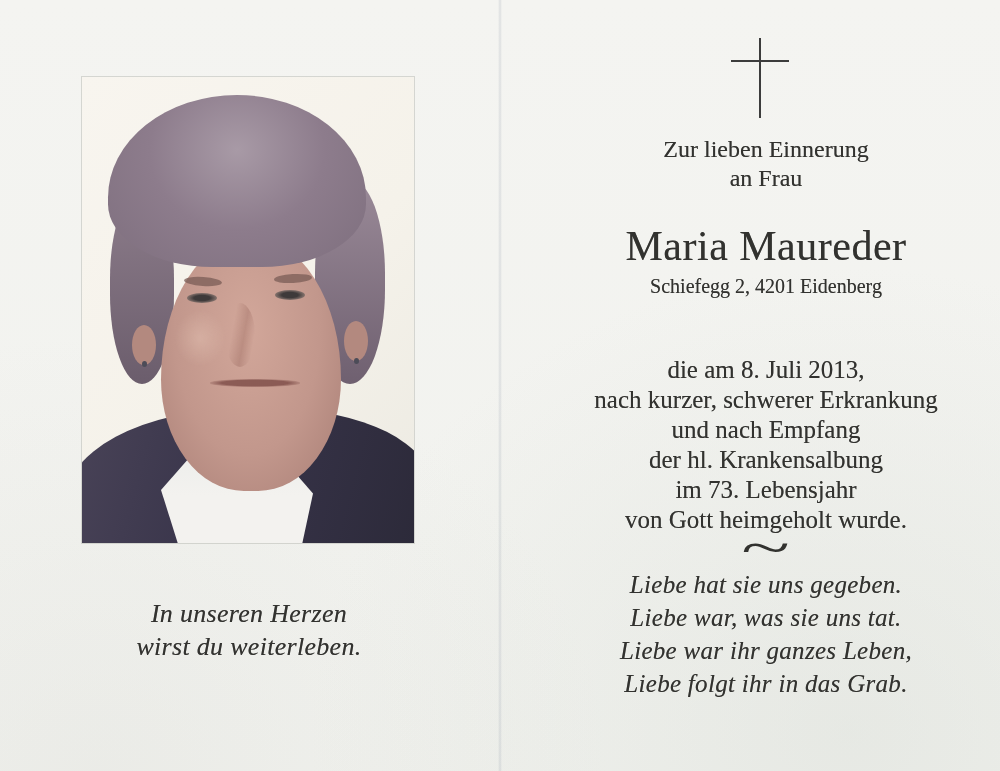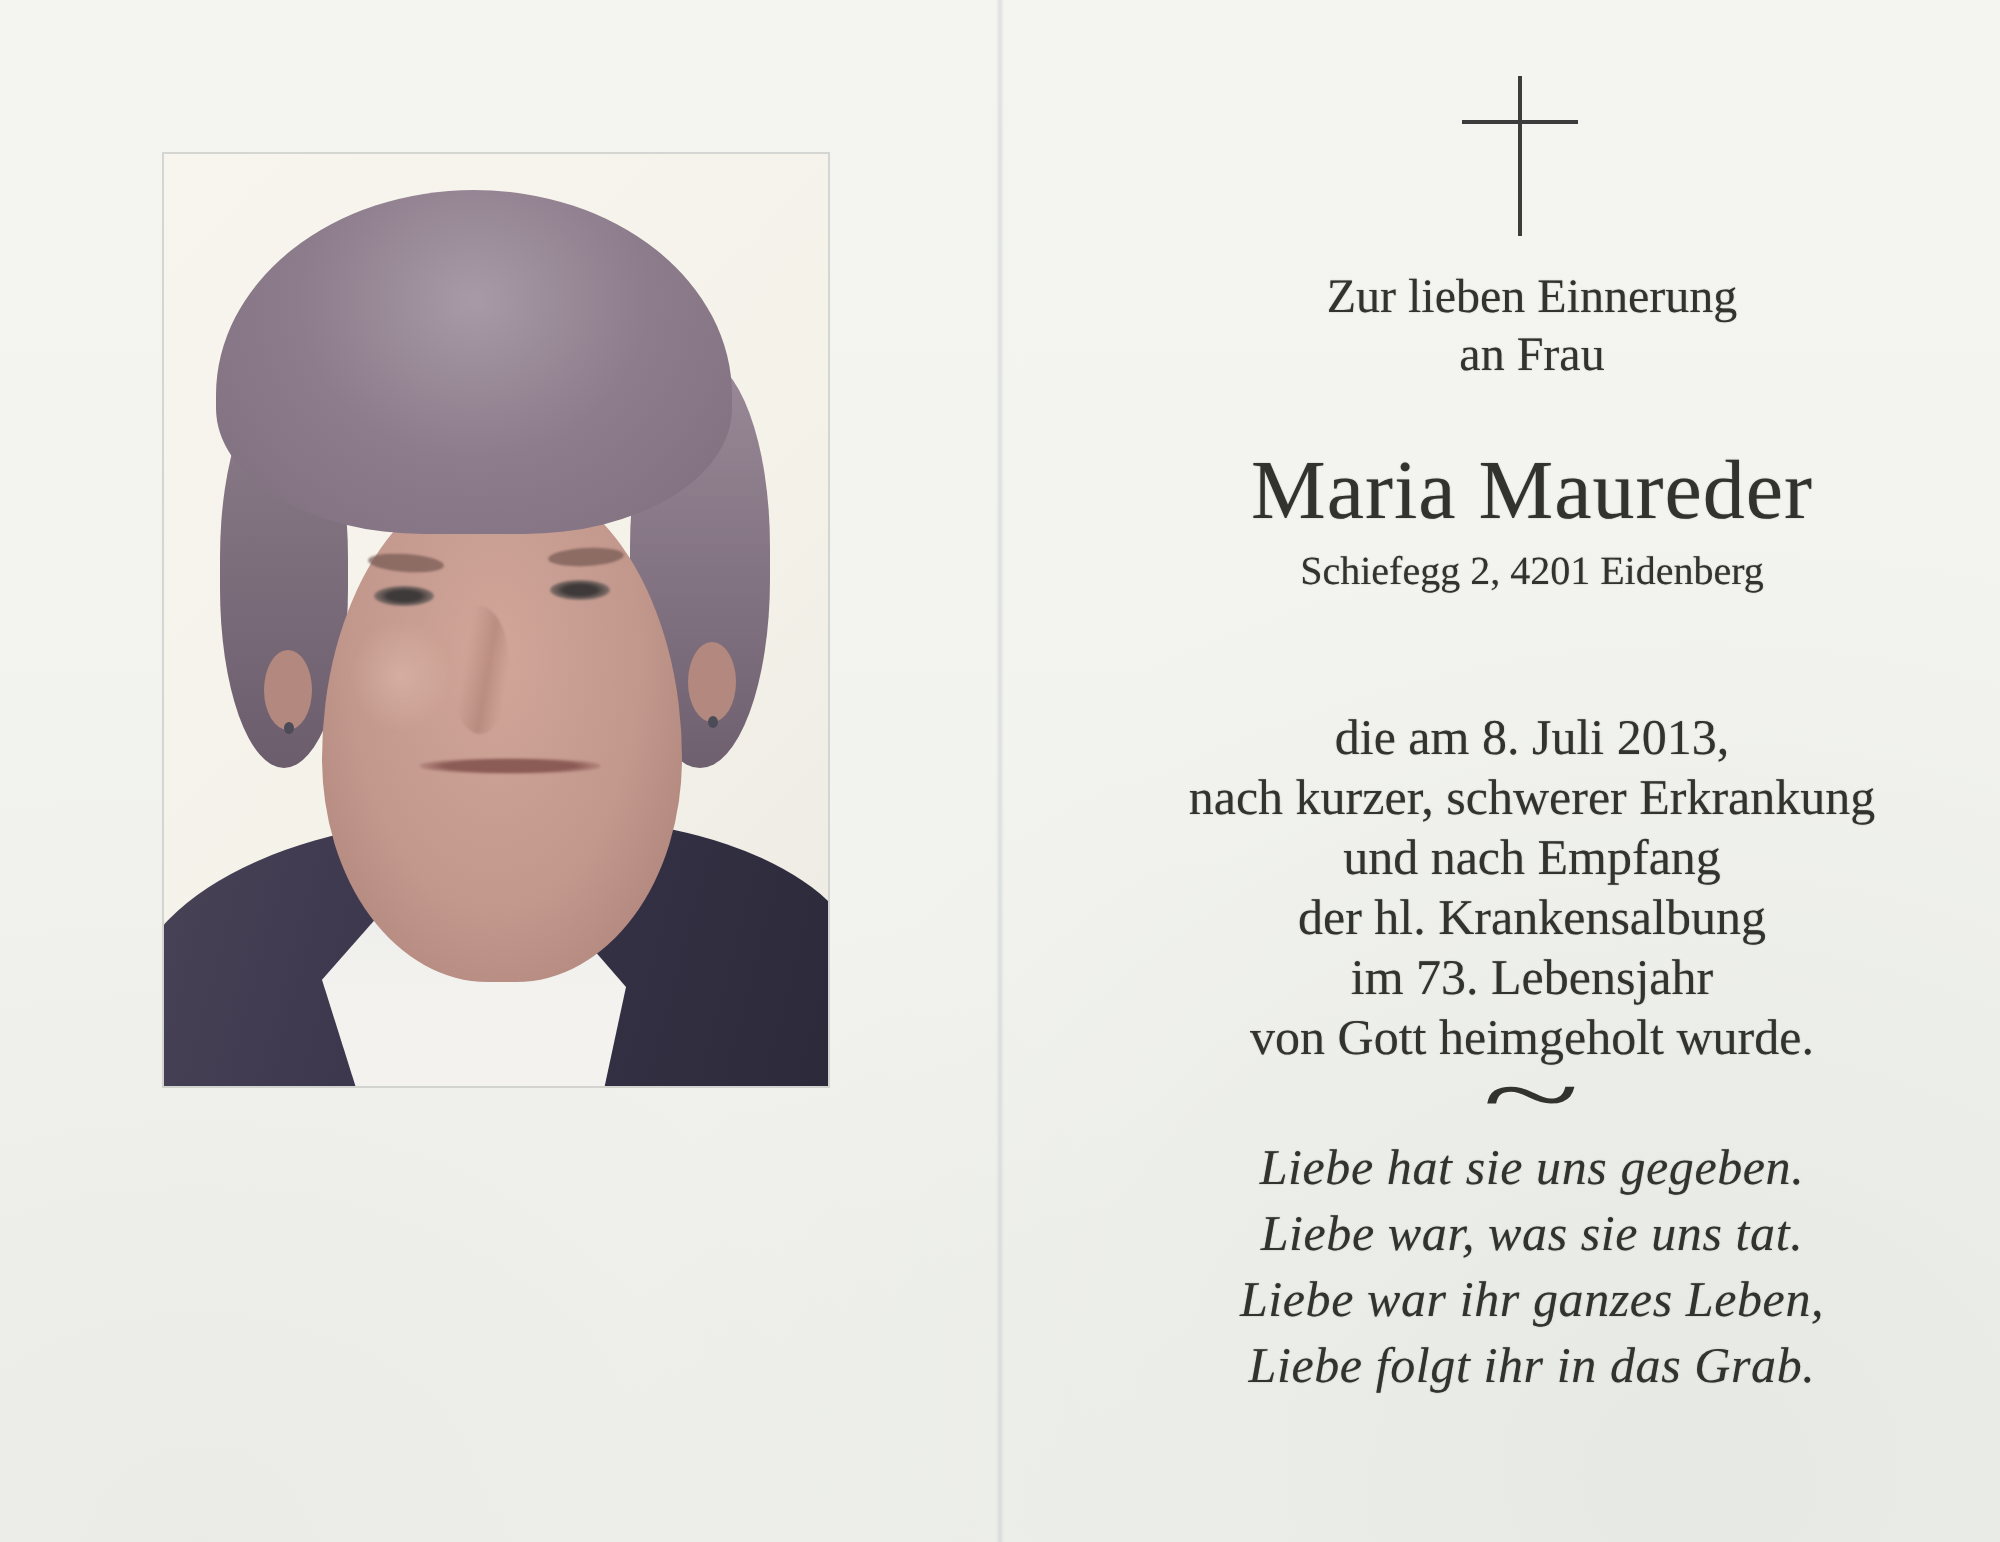--- a/index.html
+++ b/index.html
@@ -137,20 +137,22 @@
       <div class="ph-brow right"></div>
       <div class="ph-eye left"></div>
       <div class="ph-eye right"></div>
       <div class="ph-cheek"></div>
       <div class="ph-nose"></div>
       <div class="ph-mouth"></div>
     </div>
   </div>
 
   <div class="tblock caption soft">
+    <div>In unseren Herzen</div>
+    <div>wirst du weiterleben.</div>
   </div>
 
   <div class="cross">
     <div class="cross-v"></div>
     <div class="cross-h"></div>
   </div>
 
   <div class="tblock rcol intro soft">
     <div>Zur lieben Einnerung</div>
     <div>an Frau</div>

